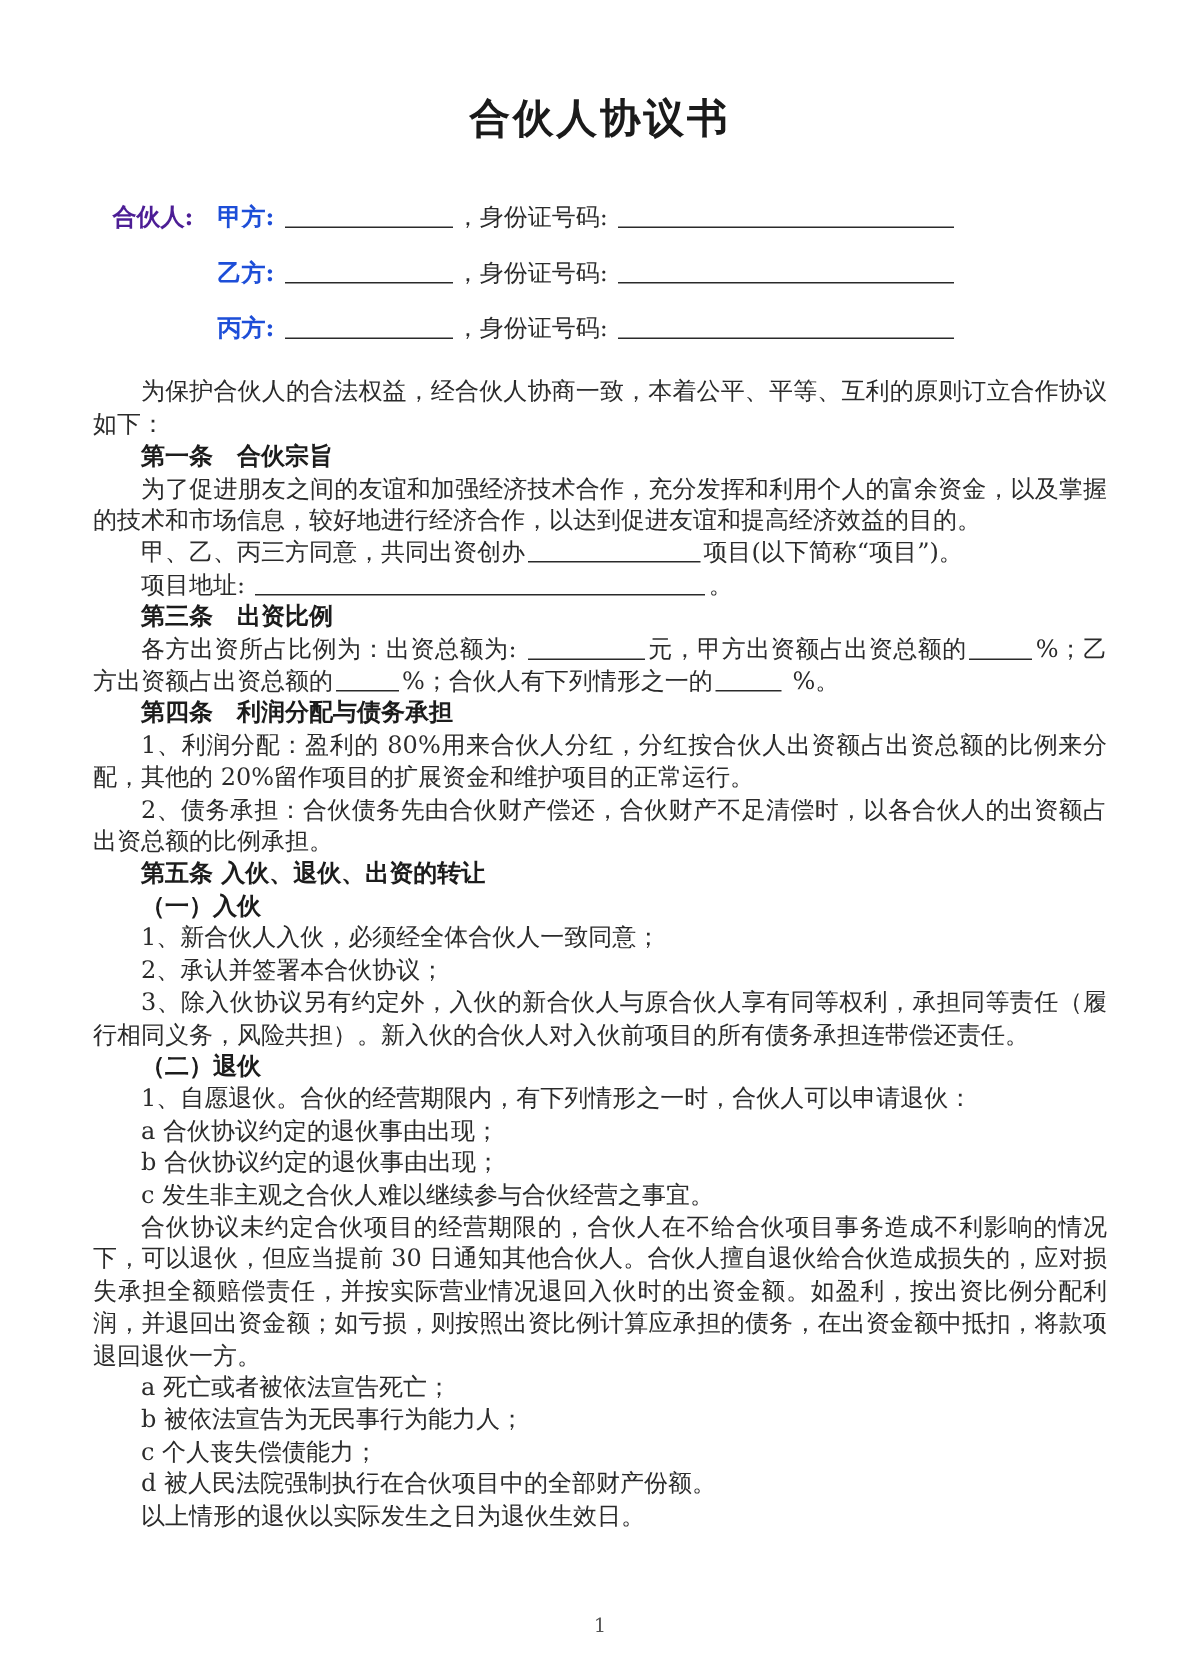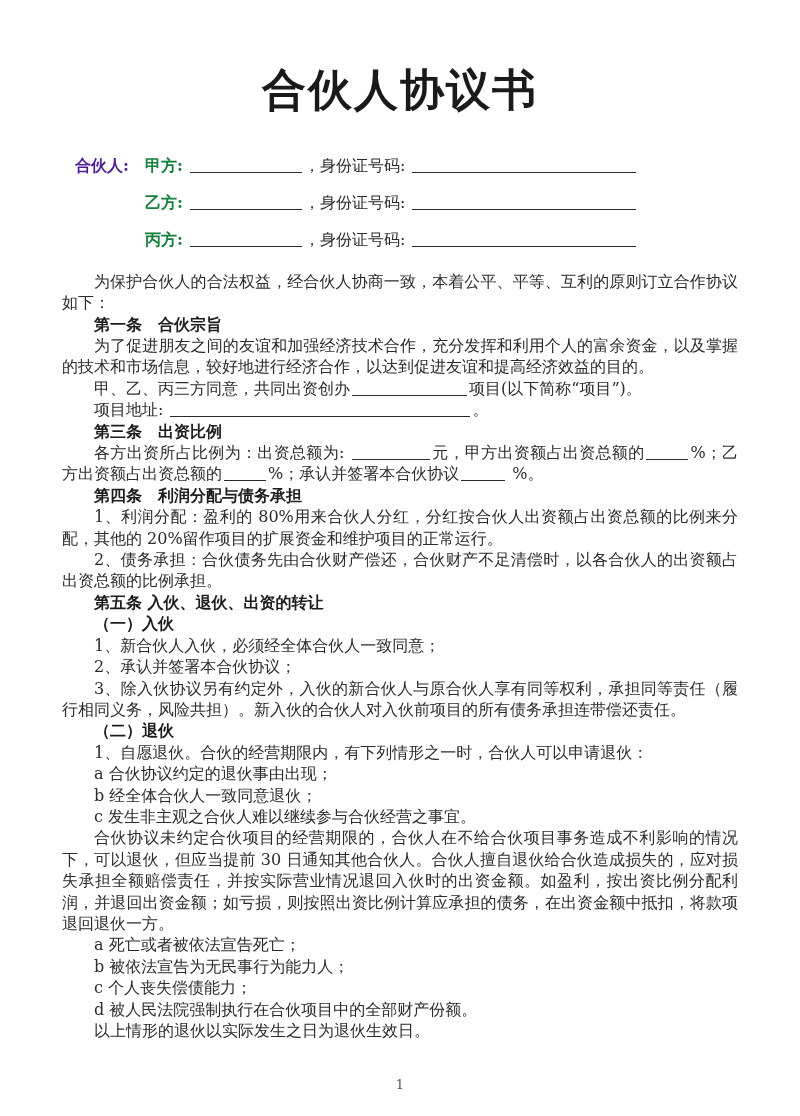--- a/index.html
+++ b/index.html
@@ -14,21 +14,21 @@
     box-sizing: border-box;
     background: #ffffff;
     padding: 54px 62px 0 62px;
     font-family: "DejaVu Serif", "Liberation Serif", serif;
     color: #2b2b2b;
     overflow: hidden;
   }
   .doc-title {
     margin: 10px 0 0 0;
     text-align: center;
-    font-size: 44px;
+    font-size: 27px;
     font-weight: bold;
     letter-spacing: 2px;
     color: #1a1a1a;
     line-height: 1.2;
   }
   .parties {
     margin-top: 30px;
     padding-left: 13px;
     font-size: 16px;
   }
@@ -38,21 +38,21 @@
     white-space: nowrap;
   }
   .party-prefix {
     display: inline-block;
     width: 58px;
     font-weight: bold;
     color: #4c1d95;
   }
   .party-role {
     font-weight: bold;
-    color: #15803d;
+    color: #1d4ed8;
     padding-left: 12px;
   }
   .party-id-label {
     color: #2b2b2b;
   }
   .blank {
     display: inline-block;
     border-bottom: 1.5px solid #2a2a2a;
     height: 14px;
     vertical-align: -2px;
@@ -107,33 +107,33 @@
     </div>
   </div>
 
   <div class="doc-body">
       <p class="para"><span>为保护合伙人的合法权益，经合伙人协商一致，本着公平、平等、互利的原则订立合作协议如下：</span></p>
       <p class="para bold"><span>第一条　合伙宗旨</span></p>
       <p class="para"><span>为了促进朋友之间的友谊和加强经济技术合作，充分发挥和利用个人的富余资金，以及掌握的技术和市场信息，较好地进行经济合作，以达到促进友谊和提高经济效益的目的。</span></p>
       <p class="para"><span>甲、乙、丙三方同意，共同出资创办</span><span class="blank" style="width: 115px;"></span><span>项目(以下简称“项目”)。</span></p>
       <p class="para"><span>项目地址: </span><span class="blank" style="width: 300px;"></span><span>。</span></p>
       <p class="para bold"><span>第三条　出资比例</span></p>
-      <p class="para"><span>各方出资所占比例为：出资总额为: </span><span class="blank" style="width: 78px;"></span><span>元，甲方出资额占出资总额的</span><span class="blank" style="width: 42px;"></span><span>%；乙方出资额占出资总额的</span><span class="blank" style="width: 42px;"></span><span>%；承认并签署本合伙协议</span><span class="blank" style="width: 44px;"></span><span> %。</span></p>
+      <p class="para"><span>各方出资所占比例为：出资总额为: </span><span class="blank" style="width: 78px;"></span><span>元，甲方出资额占出资总额的</span><span class="blank" style="width: 42px;"></span><span>%；乙方出资额占出资总额的</span><span class="blank" style="width: 42px;"></span><span>%；合伙人有下列情形之一的</span><span class="blank" style="width: 44px;"></span><span> %。</span></p>
       <p class="para bold"><span>第四条　利润分配与债务承担</span></p>
       <p class="para"><span>1、利润分配：盈利的 80%用来合伙人分红，分红按合伙人出资额占出资总额的比例来分配，其他的 20%留作项目的扩展资金和维护项目的正常运行。</span></p>
       <p class="para"><span>2、债务承担：合伙债务先由合伙财产偿还，合伙财产不足清偿时，以各合伙人的出资额占出资总额的比例承担。</span></p>
       <p class="para bold"><span>第五条 入伙、退伙、出资的转让</span></p>
       <p class="para bold"><span>（一）入伙</span></p>
       <p class="para"><span>1、新合伙人入伙，必须经全体合伙人一致同意；</span></p>
       <p class="para"><span>2、承认并签署本合伙协议；</span></p>
       <p class="para"><span>3、除入伙协议另有约定外，入伙的新合伙人与原合伙人享有同等权利，承担同等责任（履行相同义务，风险共担）。新入伙的合伙人对入伙前项目的所有债务承担连带偿还责任。</span></p>
       <p class="para bold"><span>（二）退伙</span></p>
       <p class="para"><span>1、自愿退伙。合伙的经营期限内，有下列情形之一时，合伙人可以申请退伙：</span></p>
       <p class="para"><span>a 合伙协议约定的退伙事由出现；</span></p>
-      <p class="para"><span>b 经全体合伙人一致同意退伙；</span></p>
+      <p class="para"><span>b 合伙协议约定的退伙事由出现；</span></p>
       <p class="para"><span>c 发生非主观之合伙人难以继续参与合伙经营之事宜。</span></p>
       <p class="para"><span>合伙协议未约定合伙项目的经营期限的，合伙人在不给合伙项目事务造成不利影响的情况下，可以退伙，但应当提前 30 日通知其他合伙人。合伙人擅自退伙给合伙造成损失的，应对损失承担全额赔偿责任，并按实际营业情况退回入伙时的出资金额。如盈利，按出资比例分配利润，并退回出资金额；如亏损，则按照出资比例计算应承担的债务，在出资金额中抵扣，将款项退回退伙一方。</span></p>
       <p class="para"><span>a 死亡或者被依法宣告死亡；</span></p>
       <p class="para"><span>b 被依法宣告为无民事行为能力人；</span></p>
       <p class="para"><span>c 个人丧失偿债能力；</span></p>
       <p class="para"><span>d 被人民法院强制执行在合伙项目中的全部财产份额。</span></p>
       <p class="para"><span>以上情形的退伙以实际发生之日为退伙生效日。</span></p>
     </div>
 
   <div class="page-number">1</div>

